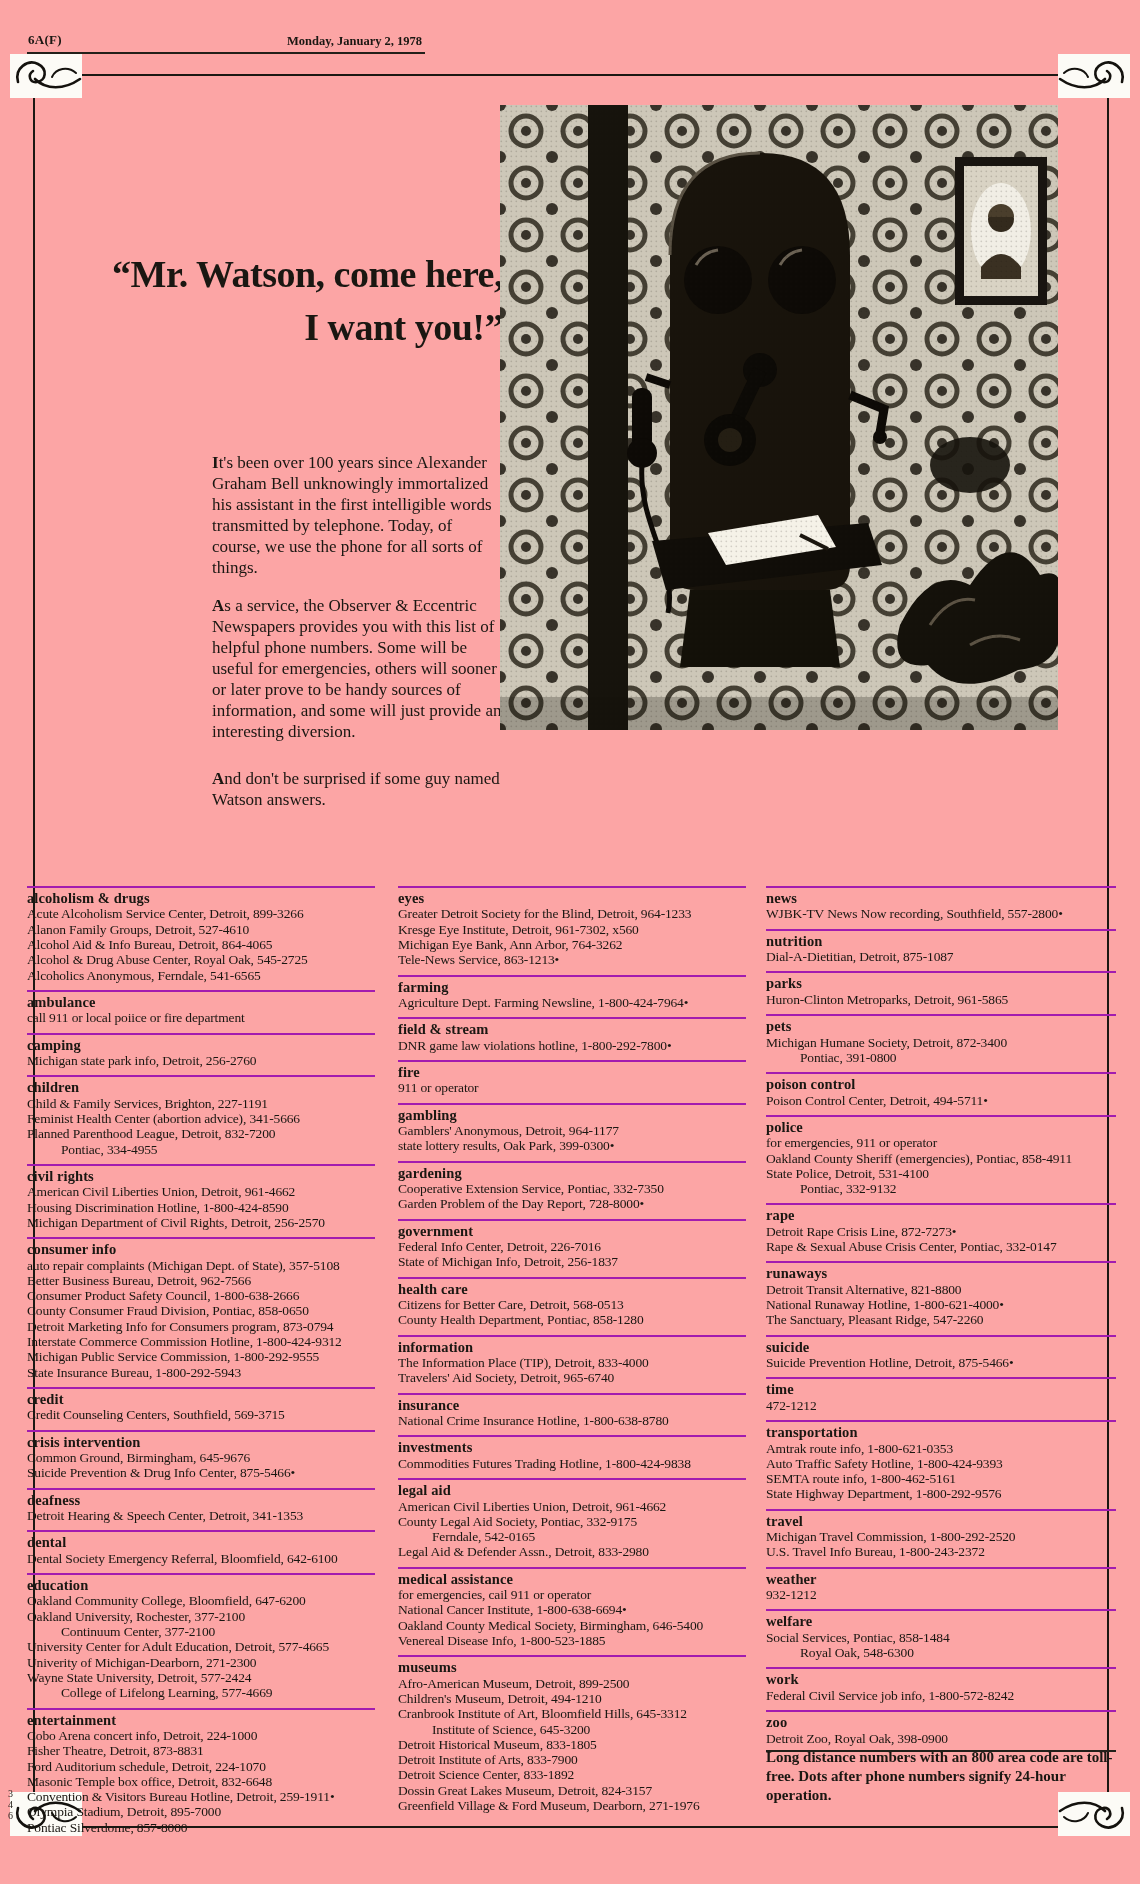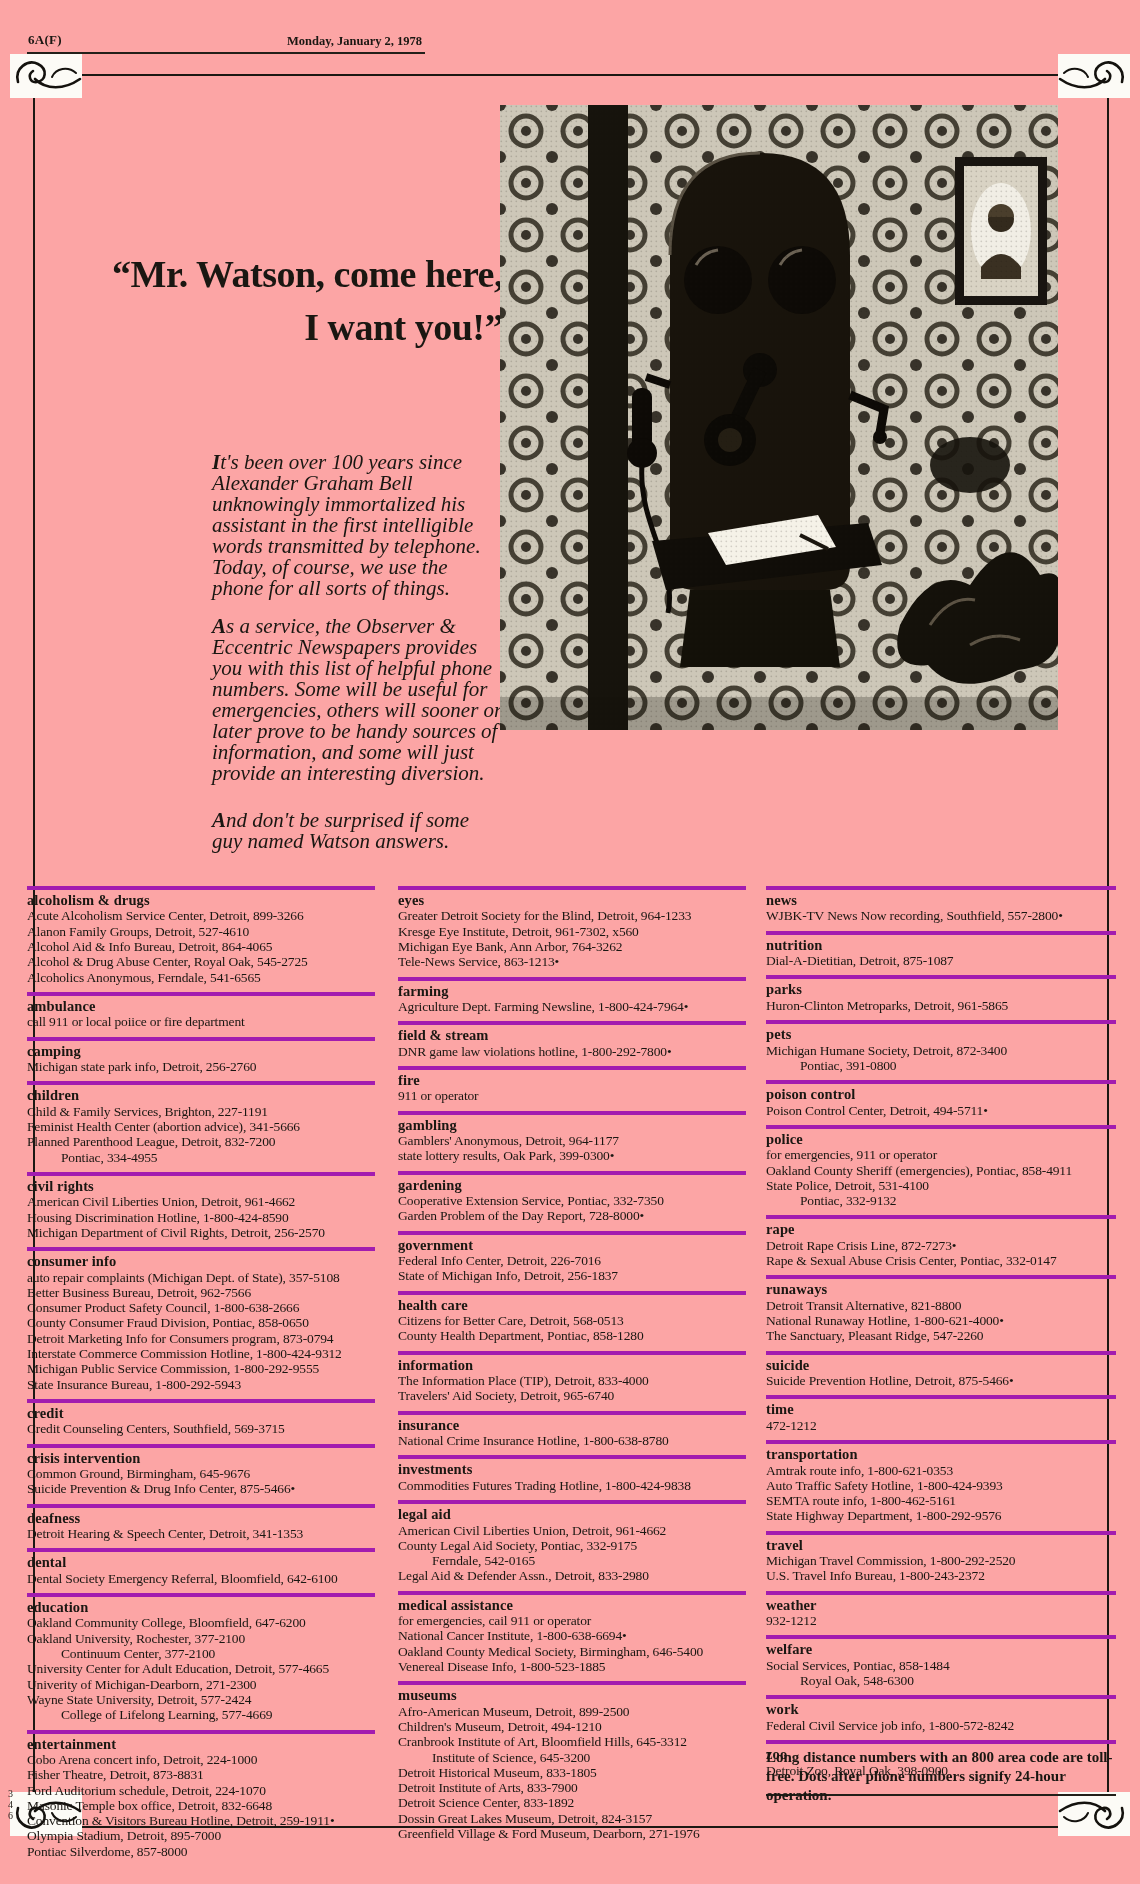--- a/index.html
+++ b/index.html
@@ -17,36 +17,36 @@
          border:2.5px solid #1b1813;}
   .corner{position:absolute;width:72px;height:44px;background:#fcfbf6;}
   .corner.tl{left:10px;top:54px;}
   .corner.tr{right:10px;top:54px;transform:scaleX(-1);}
   .corner.bl{left:10px;top:1792px;transform:scaleY(-1);}
   .corner.br{right:10px;top:1792px;transform:scale(-1,-1);}
 
   
   .headline{position:absolute;left:58px;top:248px;width:445px;margin:0;text-align:right;
             font-size:38px;font-weight:bold;line-height:53px;letter-spacing:-.5px;}
-  .intro{position:absolute;left:212px;top:452px;width:292px;font-size:21px;line-height:21px;font-style:italic;}
+  .intro{position:absolute;left:212px;top:452px;width:292px;font-size:17px;line-height:21px;}
   .intro p{margin:0 0 17px 0;}
   .intro p::first-letter{font-weight:bold;}
   .intro p.last{margin-top:26px;}
 
   
   .photo{position:absolute;left:500px;top:105px;width:558px;height:625px;}
   .photo svg{display:block;}
 
   
   .dir-col{position:absolute;top:886px;}
   .col1{left:27px;width:348px;}
   .col2{left:398px;width:348px;}
   .col3{left:766px;width:350px;}
-  .dir-section{border-top:4px solid #a21caf;padding-top:3px;margin-bottom:7px;}
-  .dir-section.end-rule{border-bottom:2px solid #221f19;padding-bottom:16px;}
+  .dir-section{border-top:2px solid #a21caf;padding-top:3px;margin-bottom:7px;}
+  .dir-section.end-rule{border-bottom:2px solid #221f19;padding-bottom:4px;}
   .dir-title{margin:0;font-size:14.5px;line-height:15.4px;font-weight:bold;letter-spacing:.1px;}
   .dir-entry{margin:0;font-size:13.5px;line-height:15.3px;letter-spacing:-.15px;white-space:nowrap;}
   .dir-entry.ind{padding-left:34px;}
 
   .footnote{position:absolute;left:766px;top:1748px;width:352px;
             font-size:15px;font-weight:bold;line-height:19px;}
 
   .edition-mark{position:absolute;left:8px;top:1788px;font-size:10px;line-height:11px;
                 white-space:pre-line;color:#2a261f;}
 </style>

